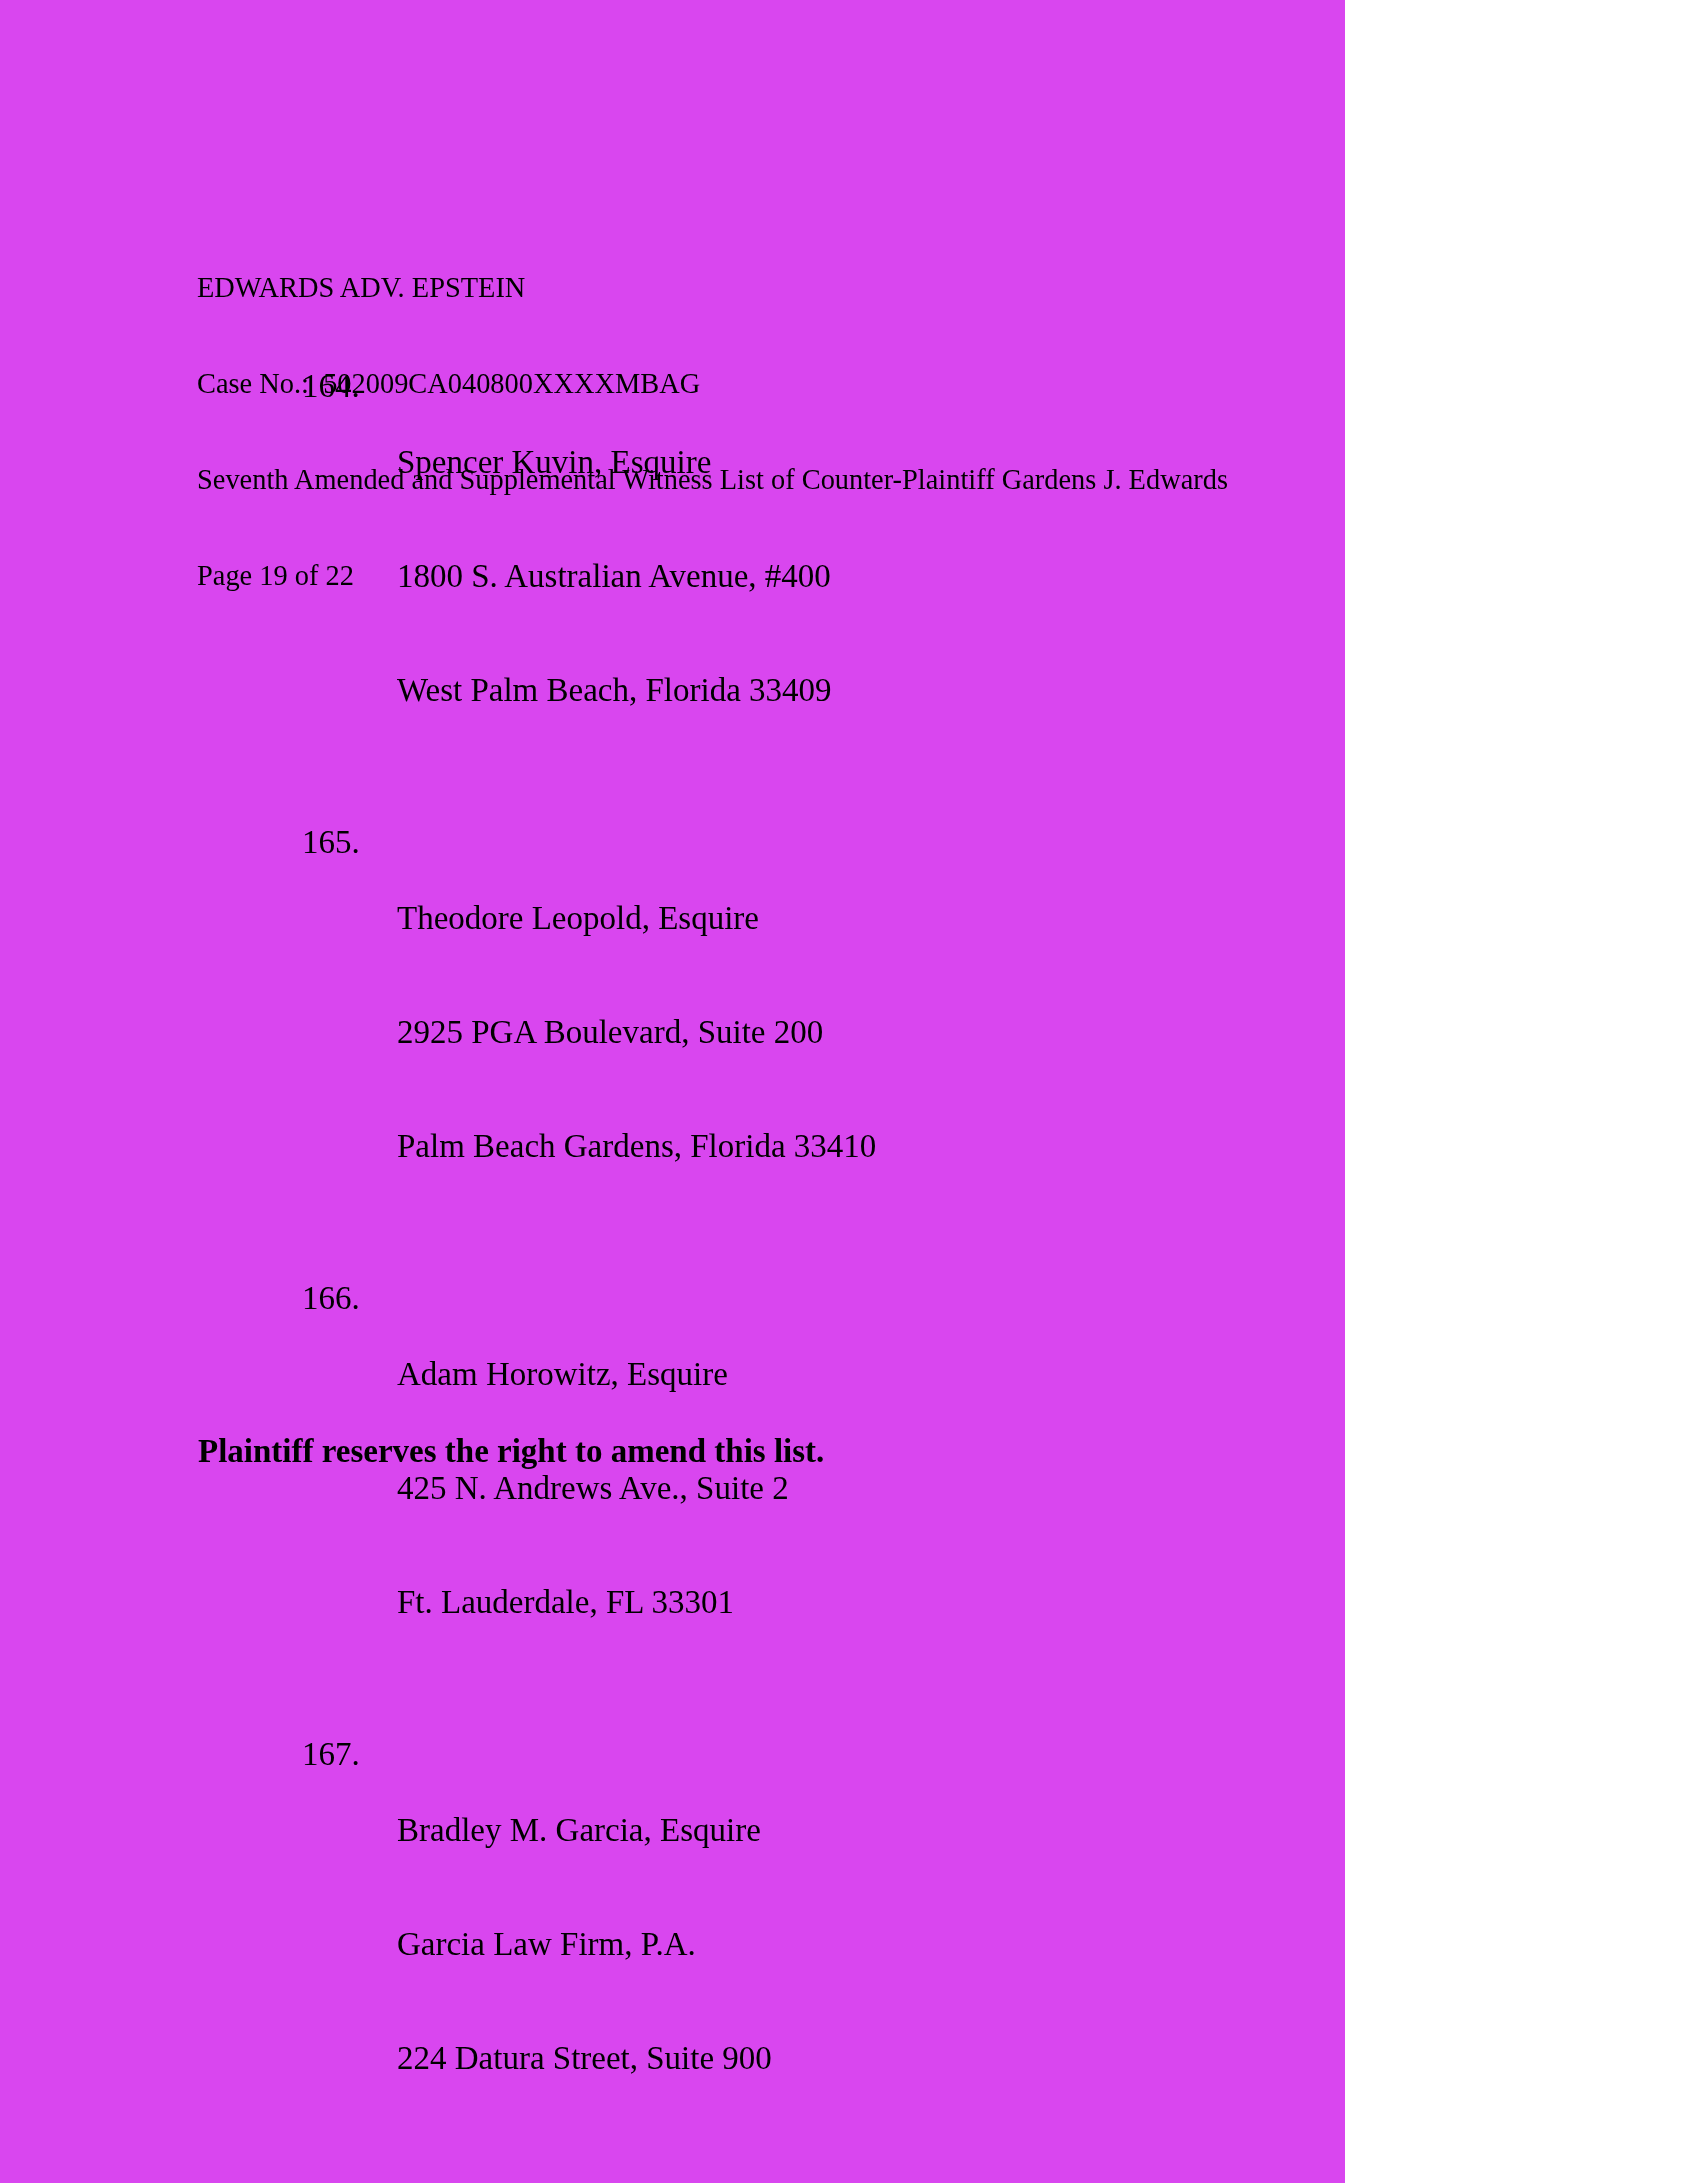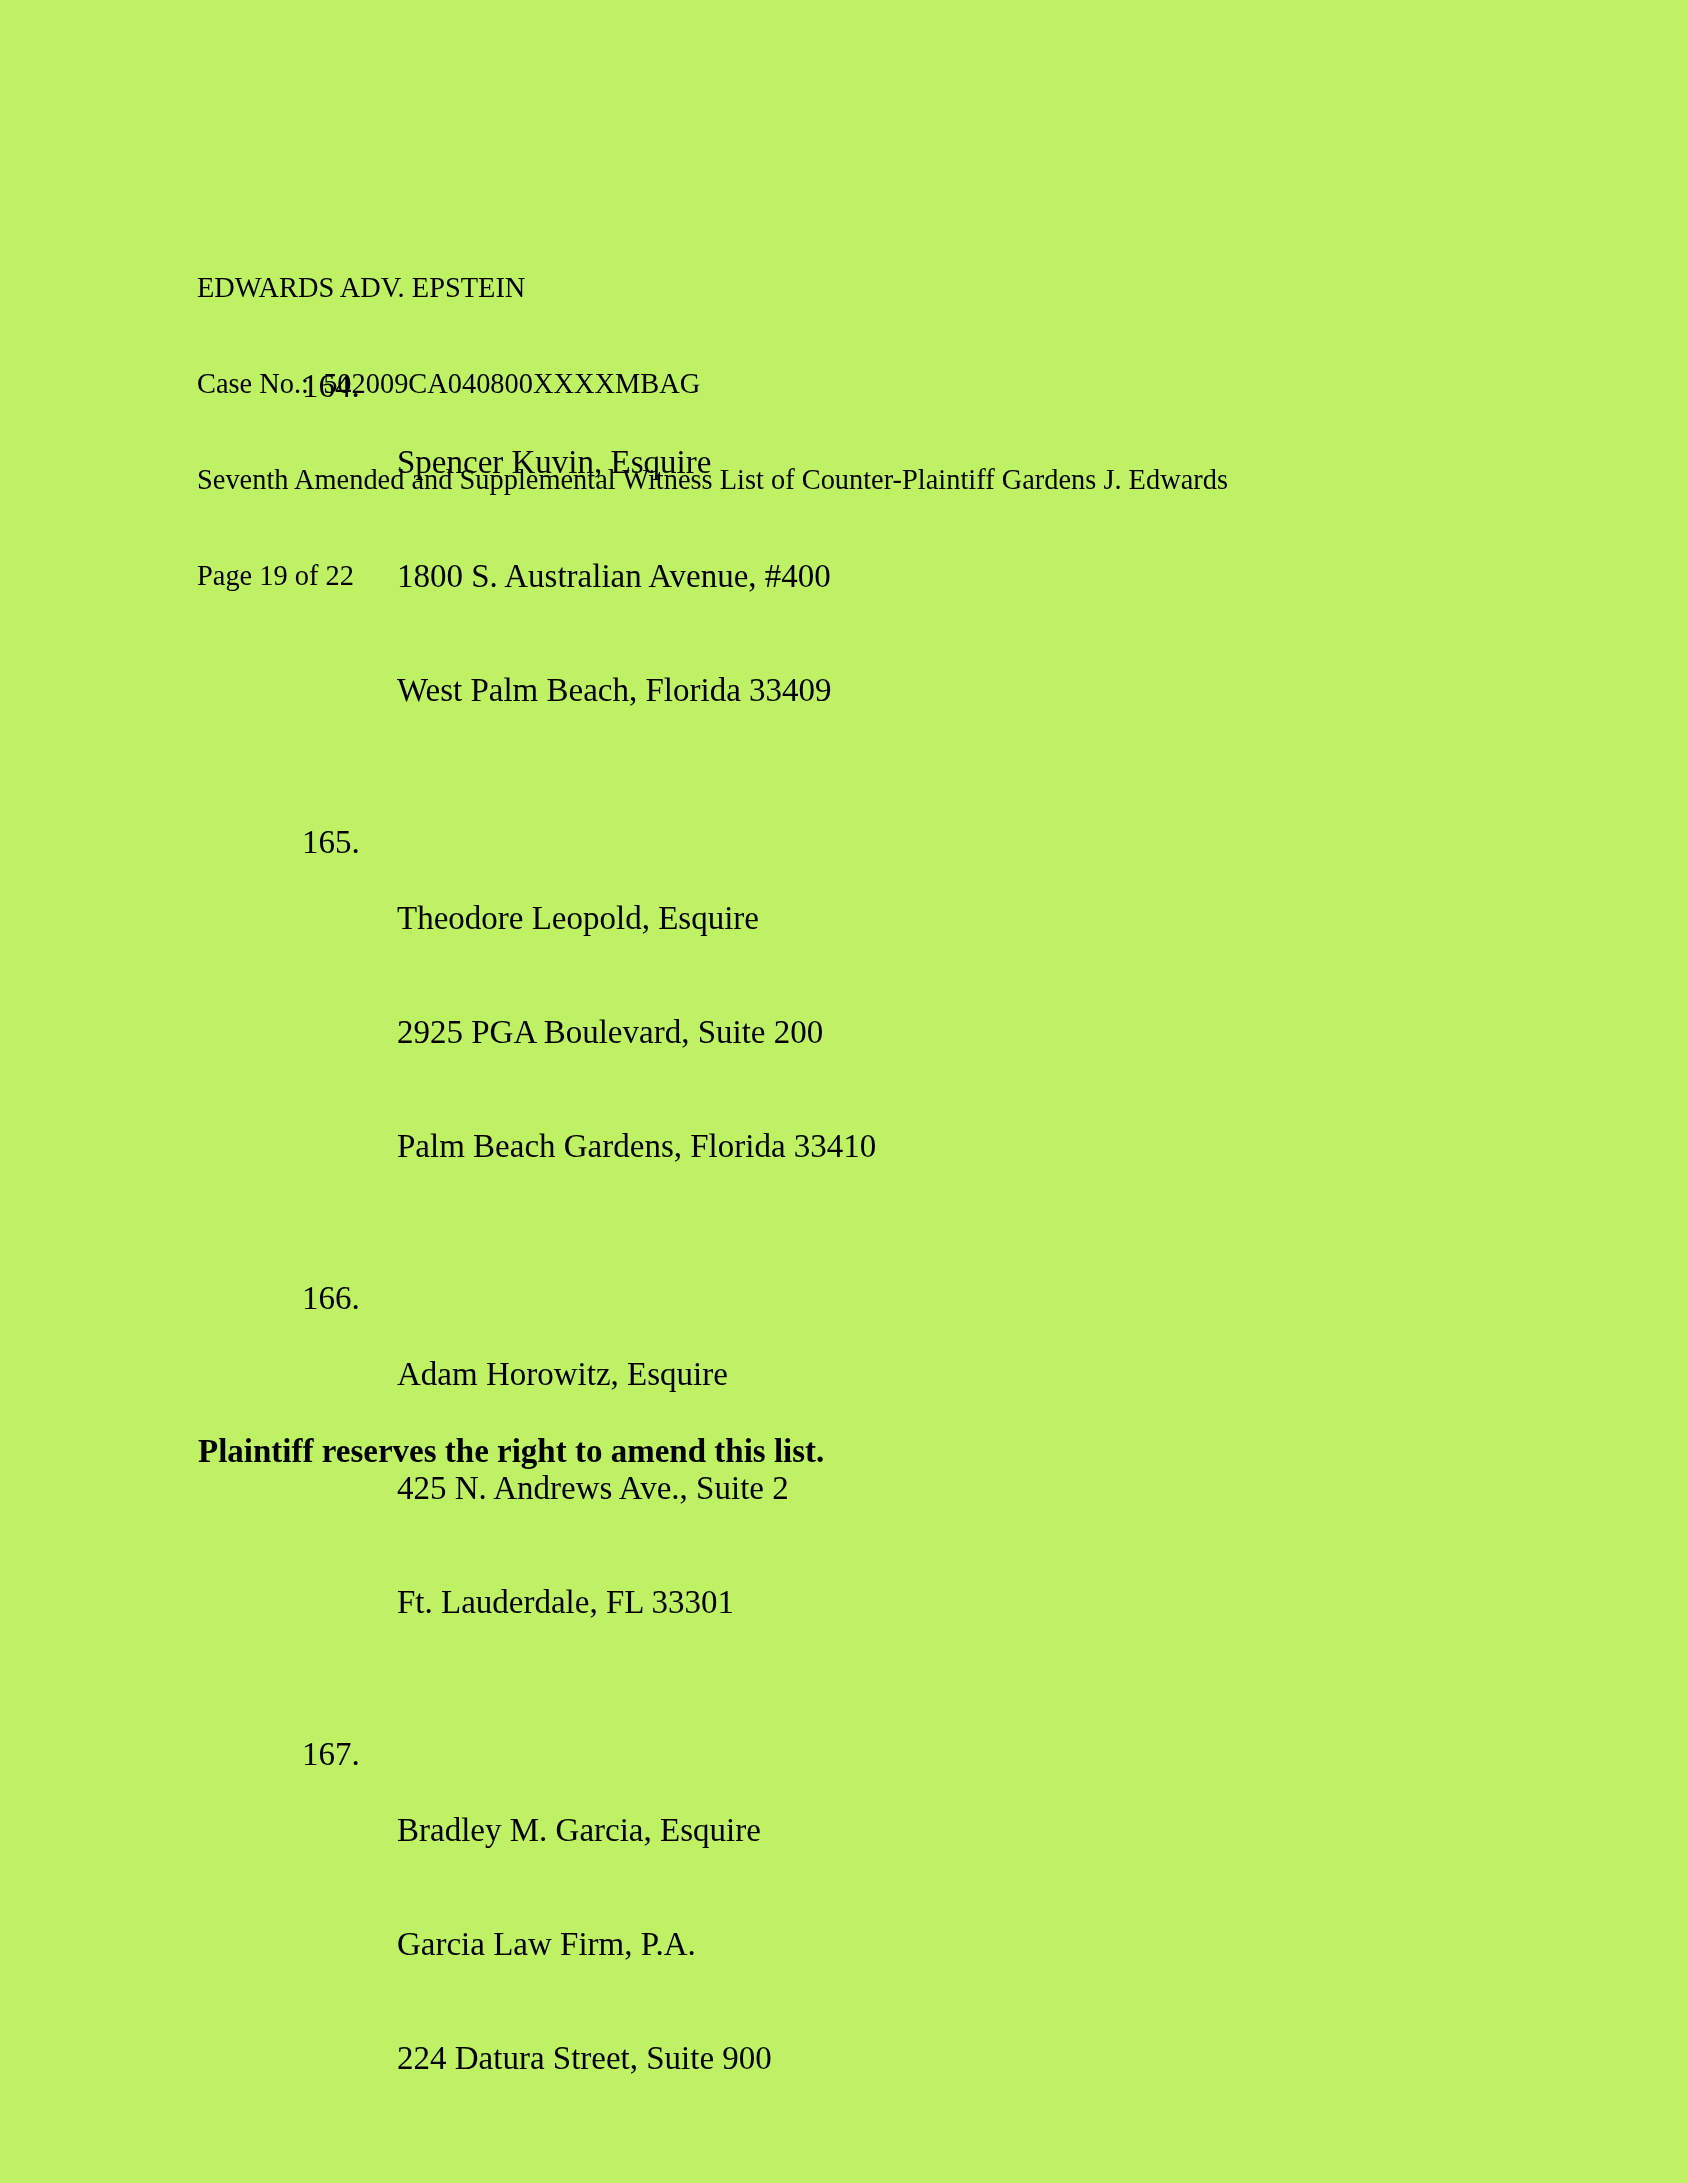--- a/index.html
+++ b/index.html
@@ -8,23 +8,23 @@
   }
   body {
     width: 1687px;
     height: 2183px;
     background: #ffffff;
     color: #000000;
     font-family: "Liberation Serif", "DejaVu Serif", serif;
   }
   .page {
     position: relative;
-    width: 1687px;
+    width: 1345px;
     height: 2183px;
-    background: #bef264;
+    background: #d946ef;
     overflow: hidden;
   }
   .doc-header {
     position: absolute;
     left: 197px;
     top: 208px;
     font-size: 28.4px;
     line-height: 32px;
     white-space: pre-wrap;
   }

